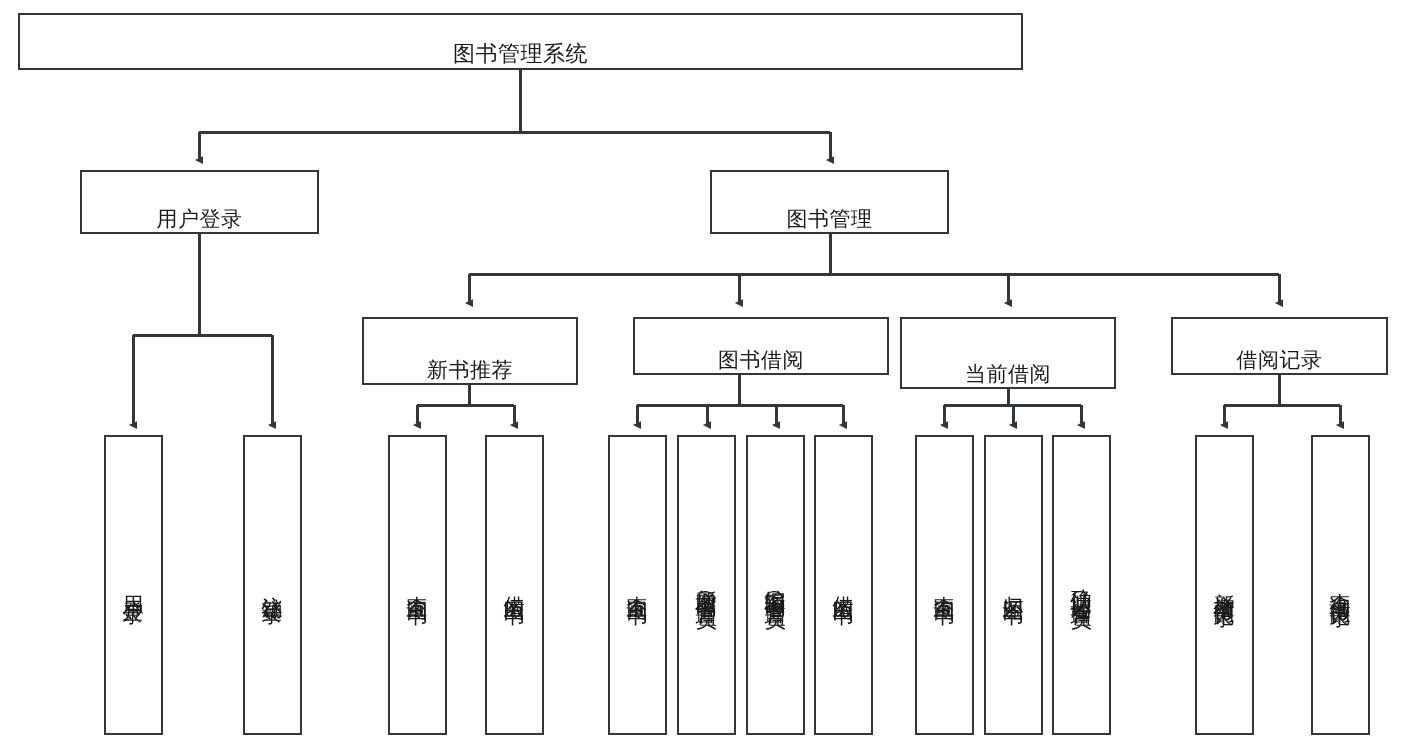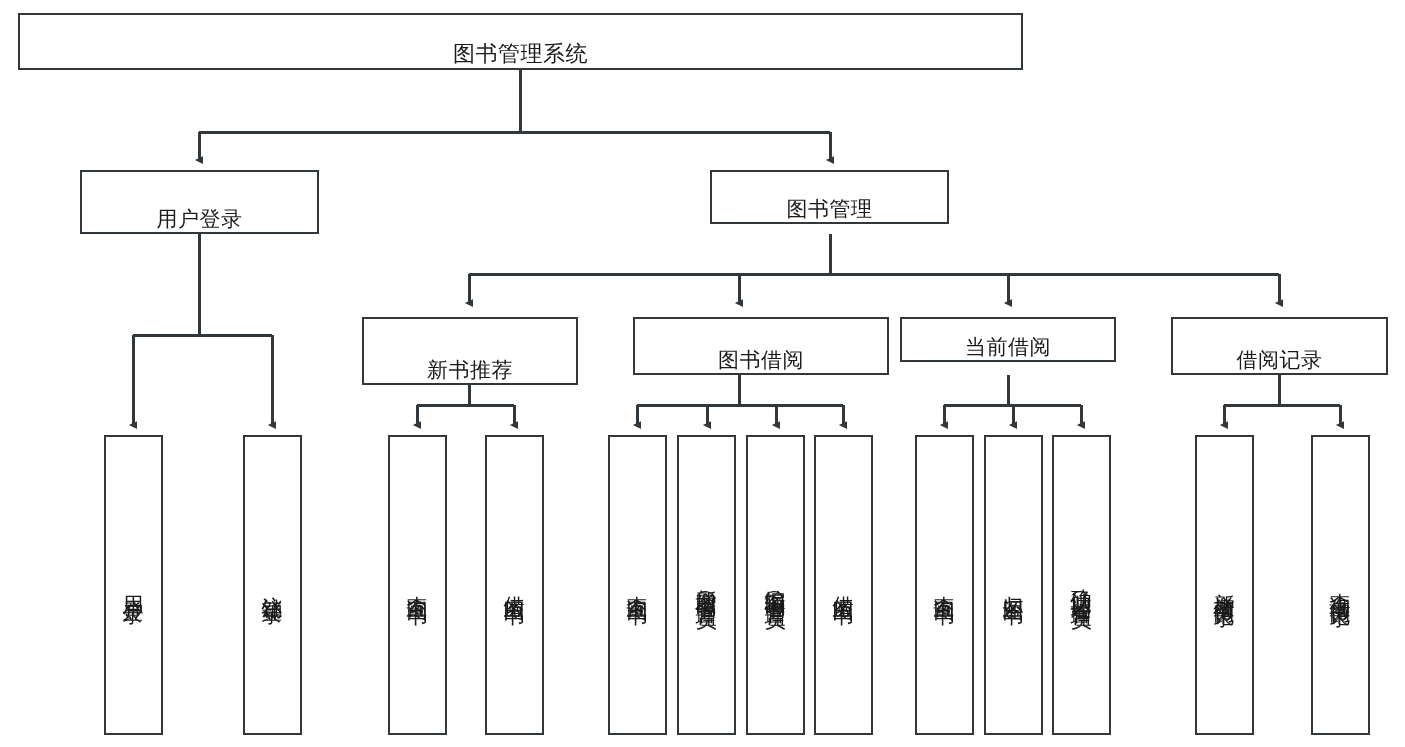--- a/index.html
+++ b/index.html
@@ -126,31 +126,31 @@
     </g>
   </svg>
 
   <div class="node root" style="left:18px; top:13px; width:1005px; height:57px;">
     <span class="label">图书管理系统</span>
   </div>
 
   <div class="node" style="left:80px; top:170px; width:239px; height:64px;">
     <span class="label">用户登录</span>
   </div>
-  <div class="node" style="left:710px; top:170px; width:239px; height:54px;">
+  <div class="node" style="left:710px; top:170px; width:239px; height:64px;">
     <span class="label">图书管理</span>
   </div>
 
   <div class="node" style="left:362px; top:317px; width:216px; height:68px;">
     <span class="label">新书推荐</span>
   </div>
   <div class="node" style="left:633px; top:317px; width:256px; height:58px;">
     <span class="label">图书借阅</span>
   </div>
-  <div class="node" style="left:900px; top:317px; width:216px; height:45px;">
+  <div class="node" style="left:900px; top:317px; width:216px; height:72px;">
     <span class="label">当前借阅</span>
   </div>
   <div class="node" style="left:1171px; top:317px; width:217px; height:58px;">
     <span class="label">借阅记录</span>
   </div>
 
   <div class="node vertical" style="left:104px; top:435px; width:59px; height:300px;">
     <span class="label">用户登录</span>
   </div>
   <div class="node vertical" style="left:243px; top:435px; width:59px; height:300px;">

